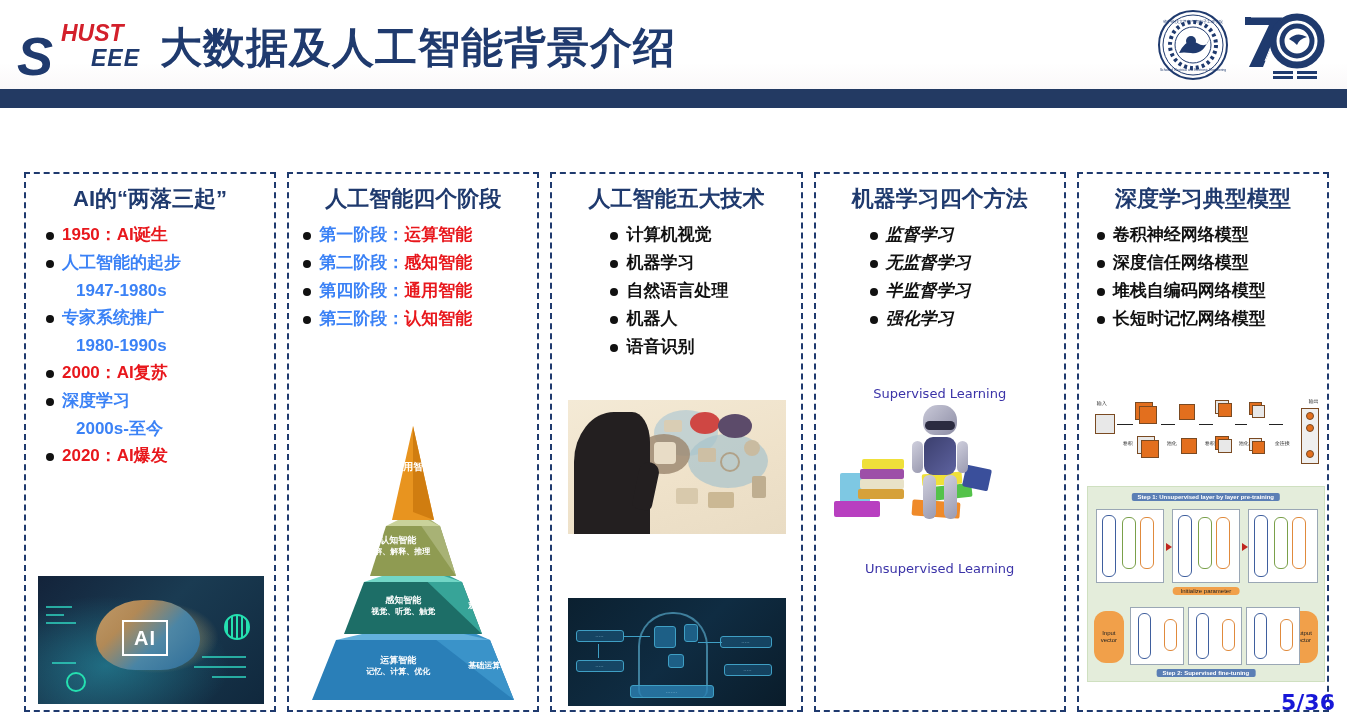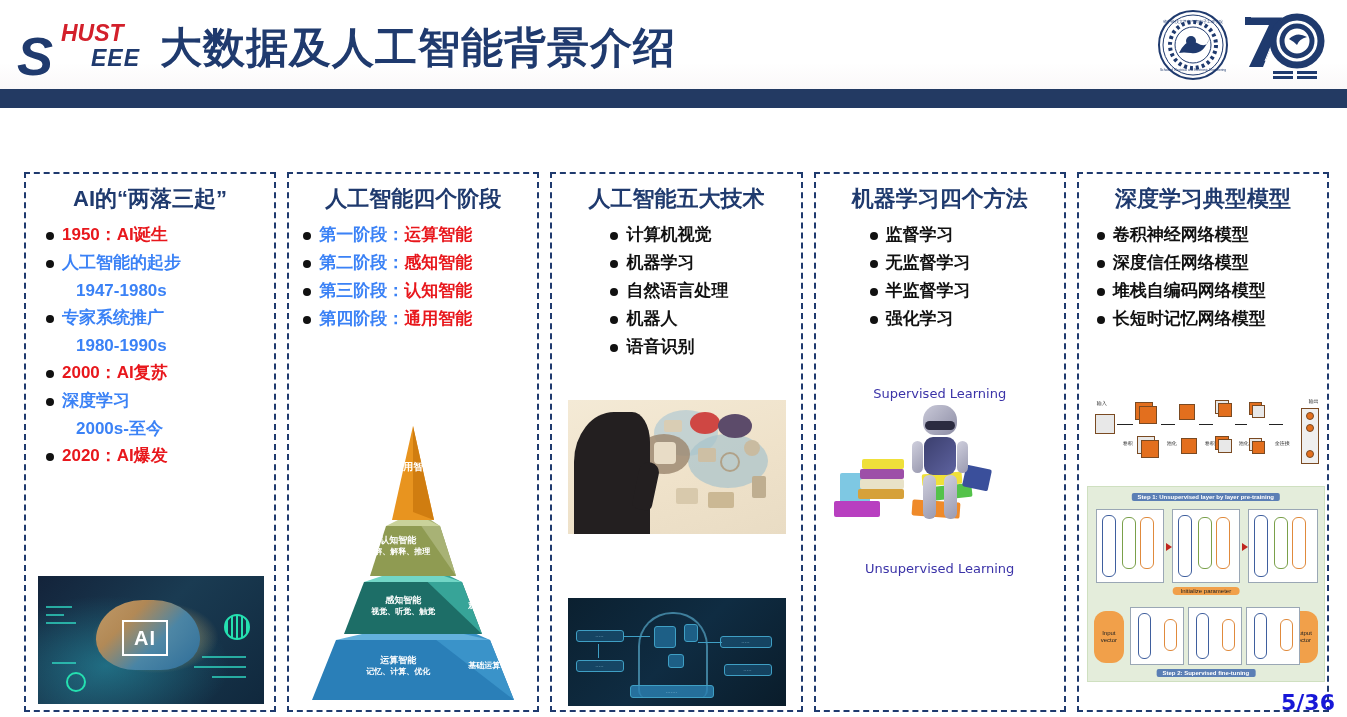--- a/index.html
+++ b/index.html
@@ -99,21 +99,21 @@
   .bullets li.sub {
     padding-left: 30px; margin-bottom: 10px;
   }
   .red { color: #e8171c; }
   .lbl-dark { color: #3b82f6; }
 
   
   #col1 .bullets { padding-left: 14px; }
   #col2 .bullets { padding-left: 8px; }
   #col3 .bullets { padding-left: 52px; }
-  #col4 .bullets { padding-left: 48px; }
+  #col4 .bullets { padding-left: 48px; font-style: italic; }
   #col5 .bullets { padding-left: 12px; }
 
   .stage-row { white-space: nowrap; }
 
   
   .fig { position: absolute; }
 
   
   #fig-ai-brain {
     left: 12px; bottom: 6px; width: 226px; height: 128px;
@@ -399,25 +399,25 @@
         <li>
             <span class="dot"></span>
             <span class="stage-row"><span class="lbl-dark">第一阶段：</span><span class="red">运算智能</span></span>
           </li>
         <li>
             <span class="dot"></span>
             <span class="stage-row"><span class="lbl-dark">第二阶段：</span><span class="red">感知智能</span></span>
           </li>
         <li>
             <span class="dot"></span>
+            <span class="stage-row"><span class="lbl-dark">第四阶段：</span><span class="red">通用智能</span></span>
+          </li>
+        <li>
+            <span class="dot"></span>
             <span class="stage-row"><span class="lbl-dark">第三阶段：</span><span class="red">认知智能</span></span>
-          </li>
-        <li>
-            <span class="dot"></span>
-            <span class="stage-row"><span class="lbl-dark">第四阶段：</span><span class="red">通用智能</span></span>
           </li>
       </ul>
 
       <div class="fig" id="fig-pyramid">
         <svg viewBox="0 0 218 300" width="218" height="300">
 
           <polygon points="8,292 210,292 186,232 32,232" fill="#2a7fb8"></polygon>
           <polygon points="109,214 210,292 186,232 109,198" fill="#3a93c9"></polygon>
           <polygon points="32,232 186,232 109,198 8,292 " fill="#2f86bd" opacity="0"></polygon>
           <polygon points="32,232 186,232 160,226 58,226" fill="#63b1dd"></polygon>

